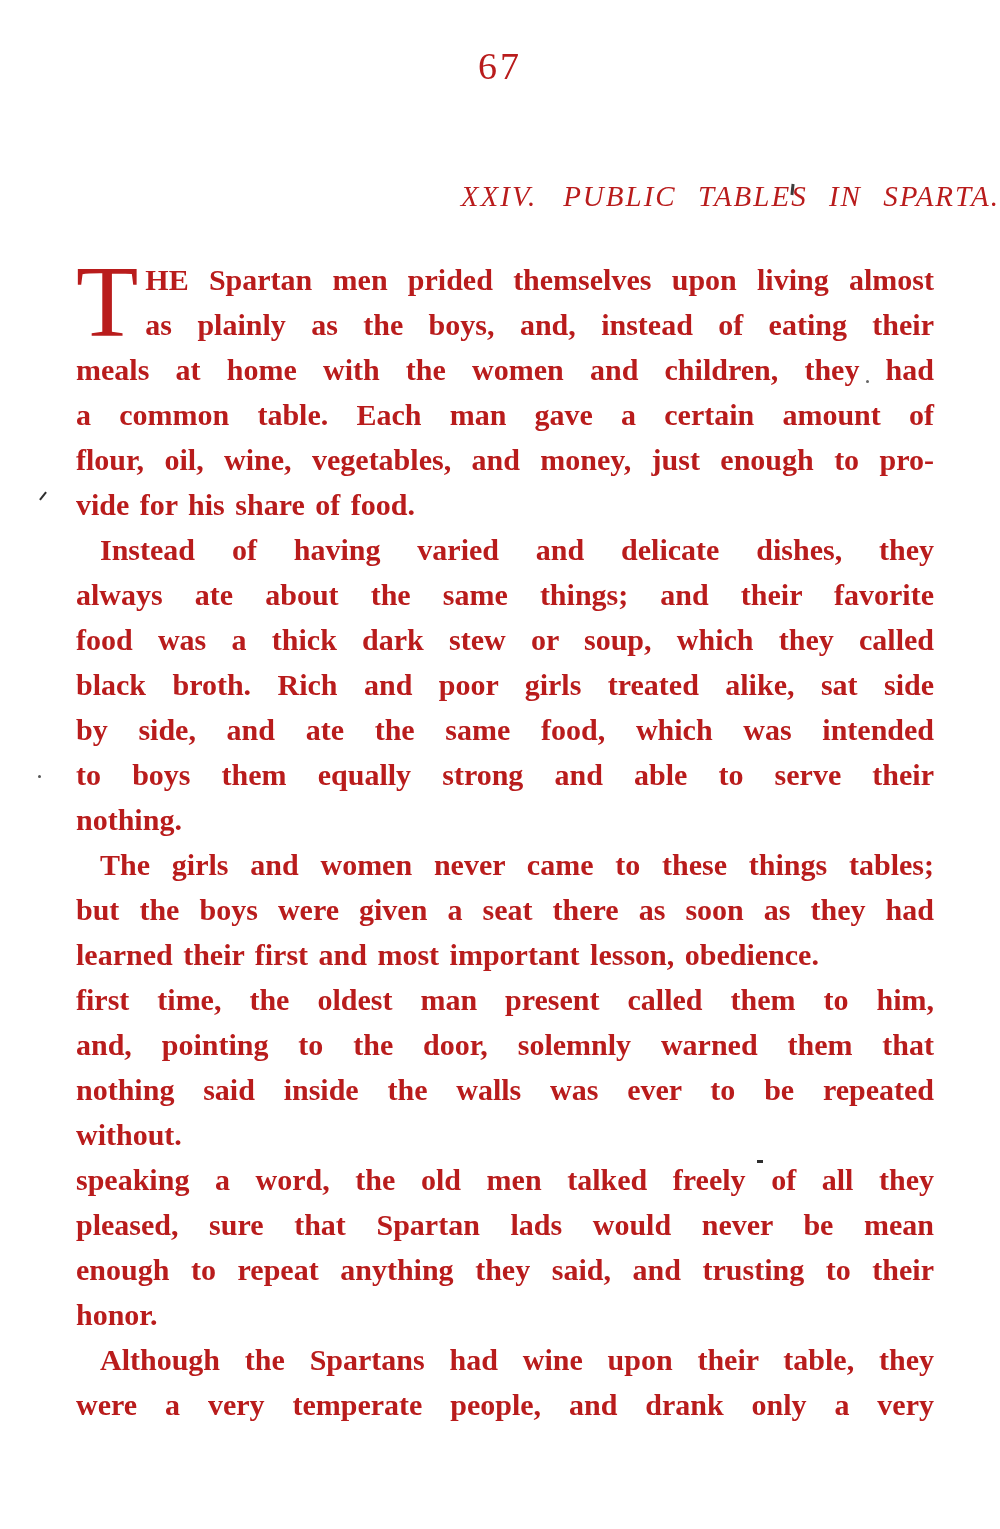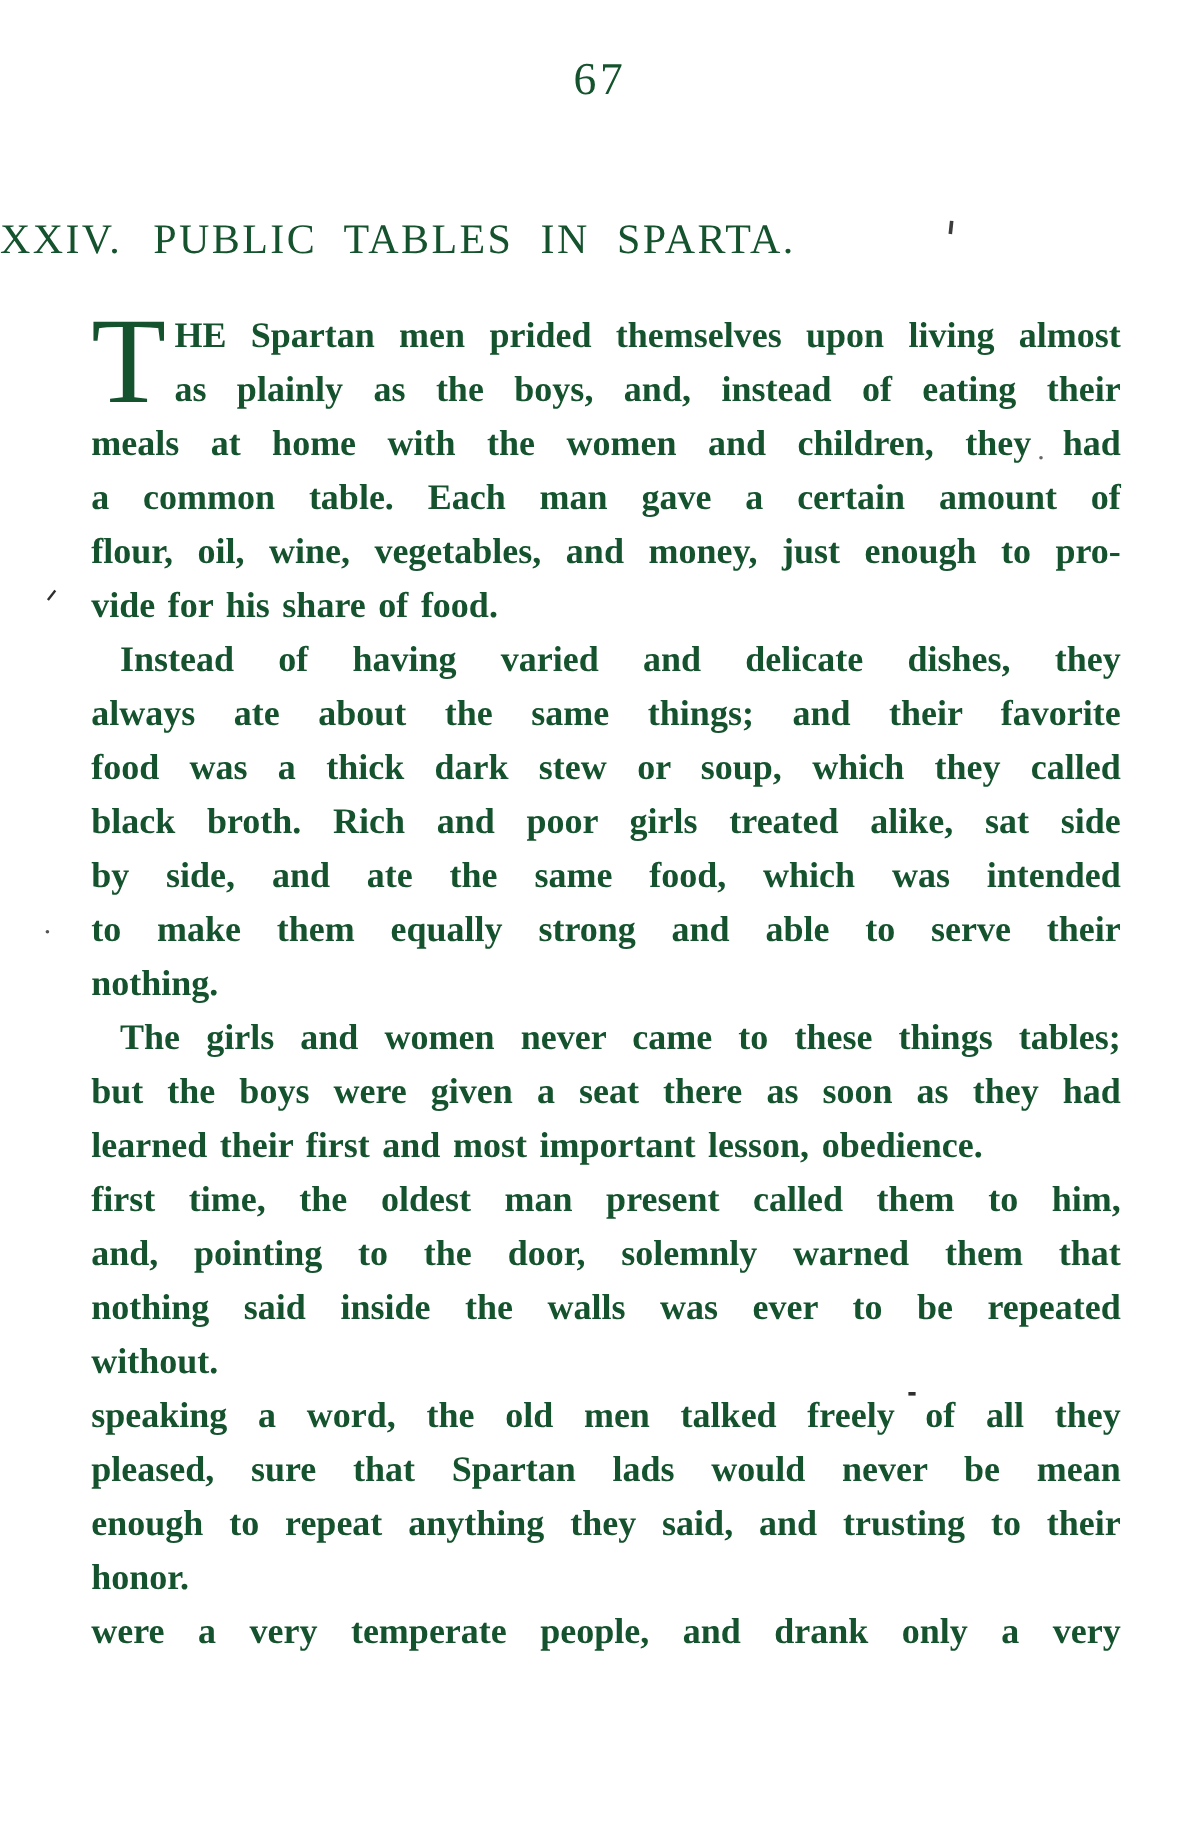--- a/index.html
+++ b/index.html
@@ -1,42 +1,43 @@
 <!DOCTYPE html>
 <html><head>
 <meta charset="utf-8">
 <style>
   html, body { margin: 0; padding: 0; background: #ffffff; }
   .page {
     position: relative;
     width: 1000px;
     height: 1529px;
     background: #ffffff;
-    color: #14532d;
+    color: #b91c1c;
     font-family: "Liberation Serif", "DejaVu Serif", serif;
     overflow: hidden;
   }
   .page-number {
     position: absolute;
     top: 44px; left: 0;
     width: 100%;
     text-align: center;
     font-size: 38px;
     letter-spacing: 3px;
   }
   .chapter-heading {
     position: absolute;
     top: 180px; left: 0;
     width: 100%;
     margin: 0;
-    text-align: left;
-    font-size: 35px;
+    text-align: right;
+    font-size: 29px;
     font-weight: normal;
     letter-spacing: 2px;
     white-space: nowrap;
+    font-style: italic;
   }
   .chapter-heading .numeral { margin-right: 26px; }
   .chapter-heading .title { word-spacing: 12px; }
   .body-text {
     position: absolute;
     top: 257px; left: 76px;
     width: 858px;
     font-size: 30px;
     line-height: 45px;
   }
@@ -85,21 +86,21 @@
       <div class="line">flour, oil, wine, vegetables, and money, just enough to pro-</div>
       <div class="line last">vide for his share of food.</div>
     </div>
 
     <div class="para">
       <div class="line first-line">Instead of having varied and delicate dishes, they</div>
       <div class="line">always ate about the same things; and their favorite</div>
       <div class="line">food was a thick dark stew or soup, which they called</div>
       <div class="line">black broth.  Rich and poor girls treated alike, sat side</div>
       <div class="line">by side, and ate the same food, which was intended</div>
-      <div class="line">to make them equally strong and able to serve their</div>
+      <div class="line">to boys them equally strong and able to serve their</div>
       <div class="line last">nothing.</div>
     </div>
 
     <div class="para">
       <div class="line first-line">The girls and women never came to these things tables;</div>
       <div class="line">but the boys were given a seat there as soon as they had</div>
       <div class="line last">learned their first and most important lesson, obedience.</div>
     </div>
 
     <div class="para">
@@ -110,20 +111,21 @@
     </div>
 
     <div class="para">
       <div class="line">speaking a word, the old men talked freely of all they</div>
       <div class="line">pleased, sure that Spartan lads would never be mean</div>
       <div class="line">enough to repeat anything they said, and trusting to their</div>
       <div class="line last">honor.</div>
     </div>
 
     <div class="para">
+      <div class="line first-line">Although the Spartans had wine upon their table, they</div>
       <div class="line">were a very temperate people, and drank only a very</div>
     </div>
 
   </div>
 
   <div class="artifact tick-before-sparta"></div>
   <div class="artifact margin-tick"></div>
   <div class="artifact margin-dot"></div>
   <div class="artifact midline-dot"></div>
   <div class="artifact stray-dash"></div>

